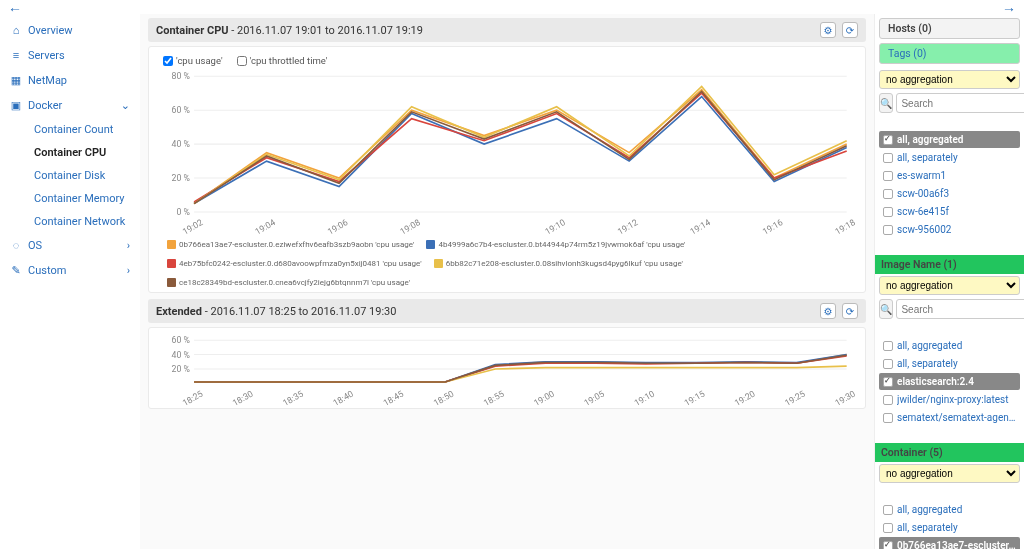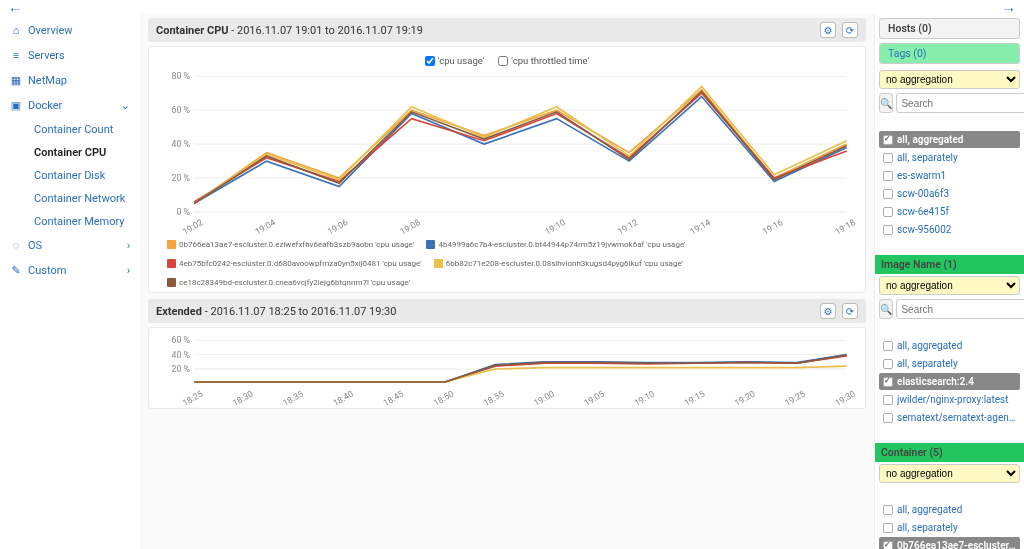--- a/index.html
+++ b/index.html
@@ -14,21 +14,21 @@
 .nav-sub .sub-item { padding: 5px 6px; color: #2a6ebb; font-size: 11px; cursor: pointer; }
 .nav-sub .sub-item.active { color: #222; font-weight: 600; }
 .main { flex: 1; background: #fafafa; padding: 4px 8px; overflow: hidden; }
 .panel { background: #fafafa; border-radius: 2px; margin-bottom: 6px; }
 .panel-head { background: #e9e9e9; padding: 4px 8px; display: flex; align-items: center; border-radius: 3px; }
 .panel-head .ttl { color: #333; font-size: 11px; }
 .panel-head .ttl b { font-weight: 700; }
 .panel-head .ctrls { margin-left: auto; display: flex; gap: 6px; }
 .ctrl-btn { width: 16px; height: 16px; border: 1px solid #bbb; background: #fff; border-radius: 3px; font-size: 10px; color: #2a6ebb; display: flex; align-items: center; justify-content: center; cursor: pointer; }
 .chart-box { background: #fff; border: 1px solid #eaeaea; border-radius: 3px; padding: 6px 8px 2px; margin-top: 4px; }
-.legend-top { display: flex; justify-content: center; gap: 14px; font-size: 9.5px; color: #555; padding: 2px 6px 4px; }
+.legend-top { display: flex; justify-content: flex-start; gap: 14px; font-size: 9.5px; color: #555; padding: 2px 6px 4px; }
 .legend-top label { display: flex; align-items: center; gap: 3px; }
 .legend-top input { width: 10px; height: 10px; }
 svg.chart { width: 100%; display: block; }
 .axis-label { font-size: 8.5px; fill: #888; }
 .gridline { stroke: #eee; stroke-width: 1; }
 .series { fill: none; stroke-width: 1.6; }
 .legend-bottom { display: flex; flex-wrap: wrap; gap: 8px 12px; font-size: 8px; color: #666; padding: 4px 10px 2px; line-height: 1.4; }
 .legend-bottom .le { display: flex; align-items: center; gap: 3px; }
 .legend-bottom .sw { width: 9px; height: 9px; border-radius: 1px; display: inline-block; }
 .sidebar-right { width: 150px; flex-shrink: 0; border-left: 1px solid #eee; background: #fff; overflow-y: auto; }
@@ -74,22 +74,22 @@
       </div>
     <div class="nav-item expandable">
         <span class="icon">▣</span>
         <span>Docker</span>
         <span class="chev">⌄</span>
       </div>
     <div class="nav-sub" id="docker-sub">
         <div class="sub-item">Container Count</div>
         <div class="sub-item active">Container CPU</div>
         <div class="sub-item">Container Disk</div>
+        <div class="sub-item">Container Memory</div>
         <div class="sub-item">Container Network</div>
-        <div class="sub-item">Container Memory</div>
       </div>
     <div class="nav-item expandable">
         <span class="icon">◌</span>
         <span>OS</span>
         <span class="chev">›</span>
       </div>
     <div class="nav-item expandable">
         <span class="icon">✎</span>
         <span>Custom</span>
         <span class="chev">›</span>

